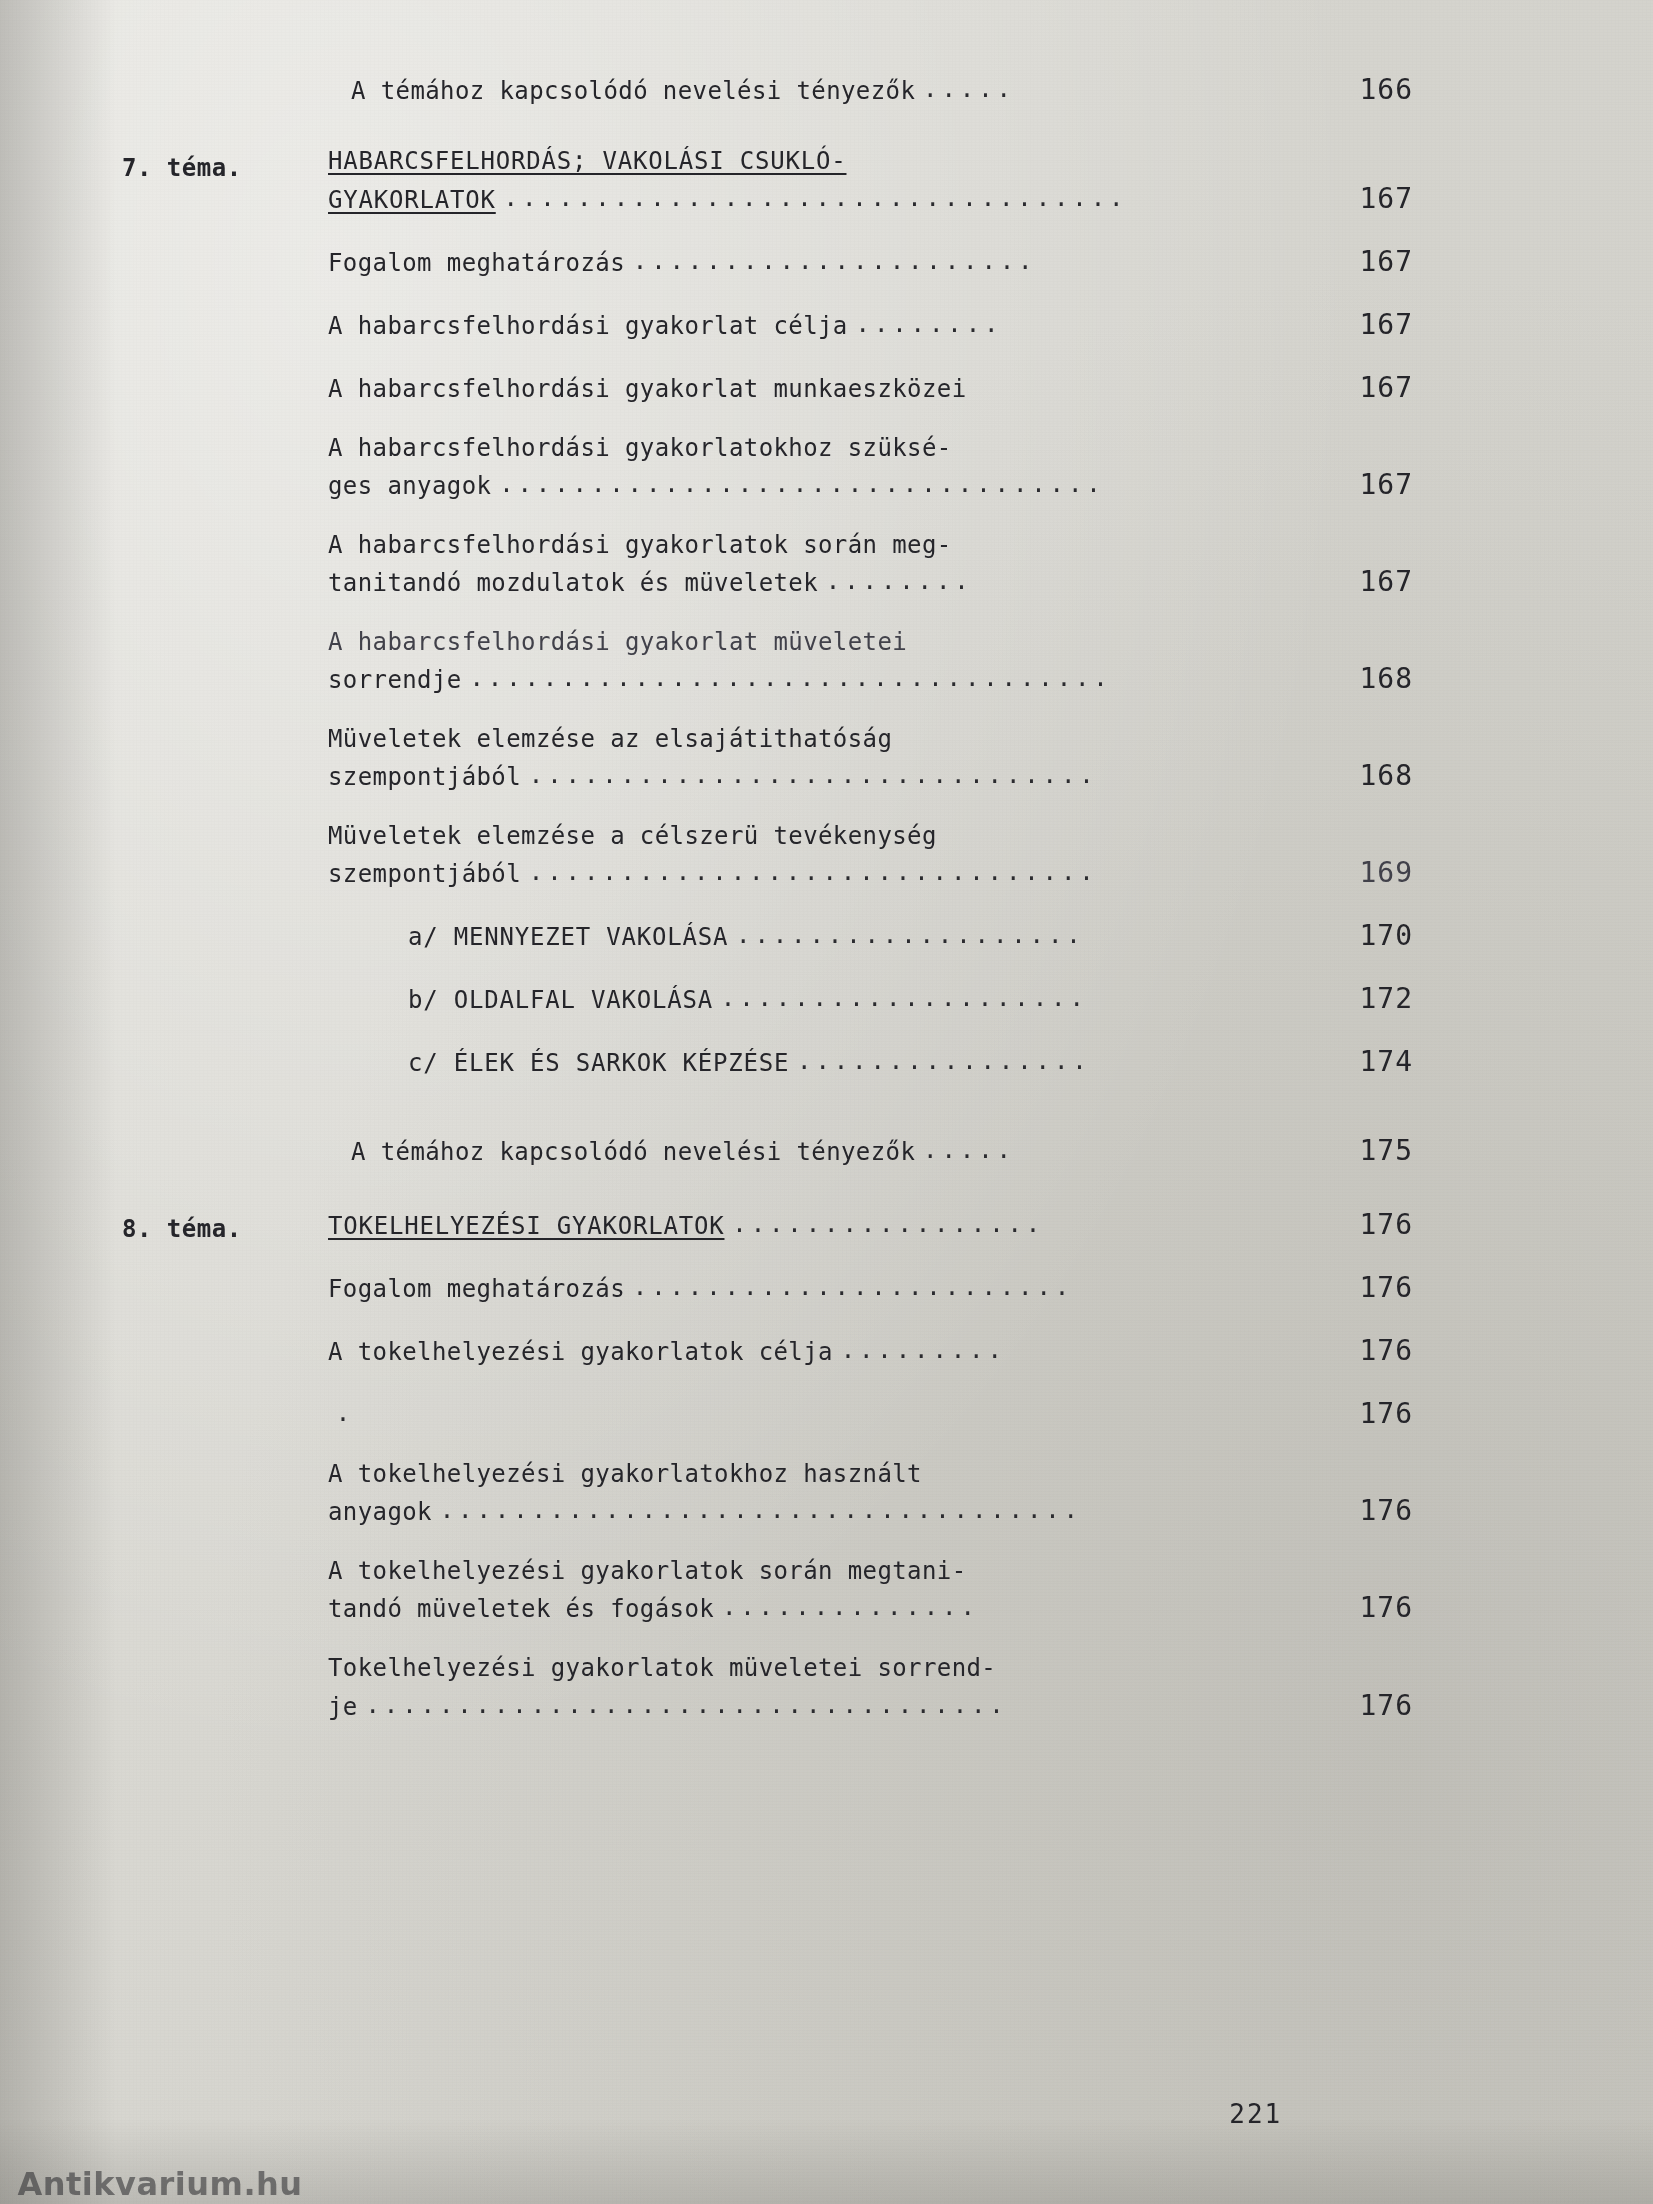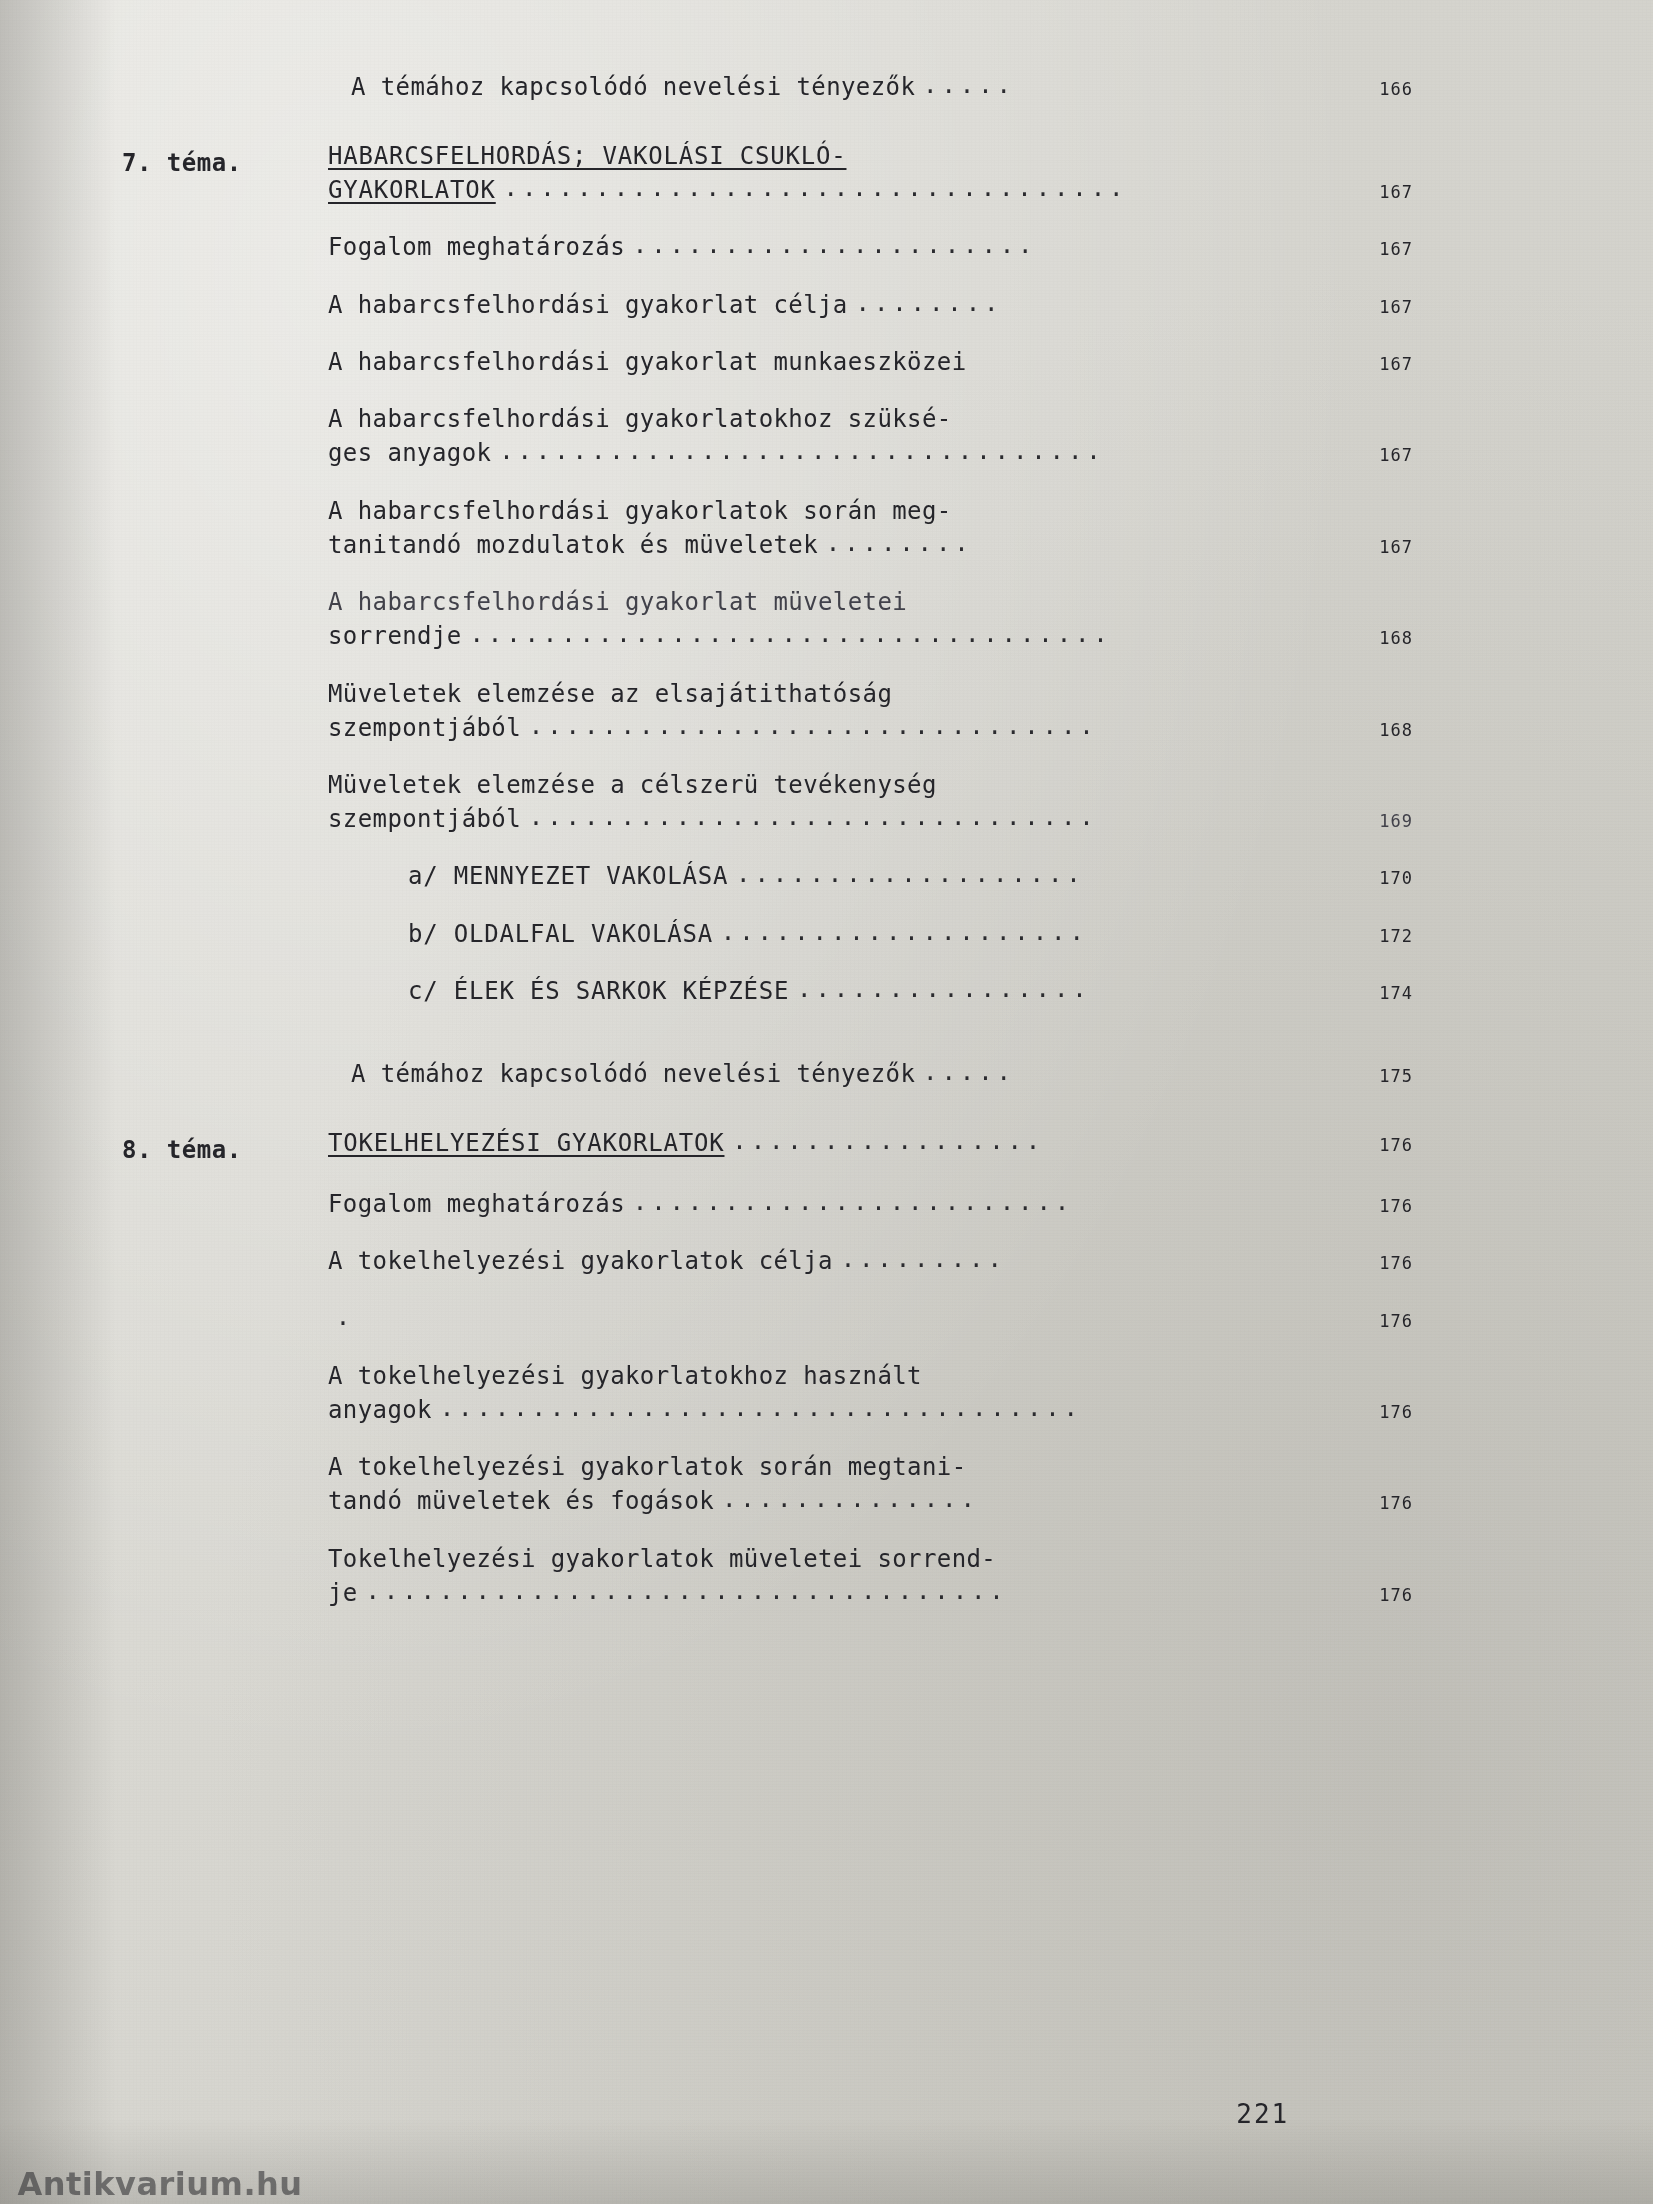--- a/index.html
+++ b/index.html
@@ -95,21 +95,21 @@
     white-space: nowrap;
     letter-spacing: 3.9px;
     margin: 0 7.8px 0 7.8px;
     color: #2b2b2f;
     transform: translateY(-1.9px);
   }
   .line .nodots { flex: 1 1 auto; }
   .line .pg {
     flex: 0 0 83px;
     text-align: right;
-    font-size: 17px;
+    font-size: 28px;
     letter-spacing: 1px;
   }
   .pgslot {
     flex: 0 0 83px;
     text-align: right;
   }
 
   .underline .txt {
     text-decoration: underline;
     text-underline-offset: 3.9px;
@@ -120,21 +120,21 @@
   .indent-2 { padding-left: 80px; }
 
   .gap-s { height: 13.6px; }
   .gap-m { height: 25px; }
   .gap-l { height: 39px; }
 
   .caps { letter-spacing: 0.8px; }
 
   .folio {
     position: absolute;
-    right: 171px;
+    right: 178px;
     bottom: 76px;
     font-size: 26px;
     letter-spacing: 1.9px;
   }
 
   .watermark {
     position: absolute;
     left: 17.5px;
     bottom: 1.9px;
     font-family: "DejaVu Sans", "Liberation Sans", sans-serif;

